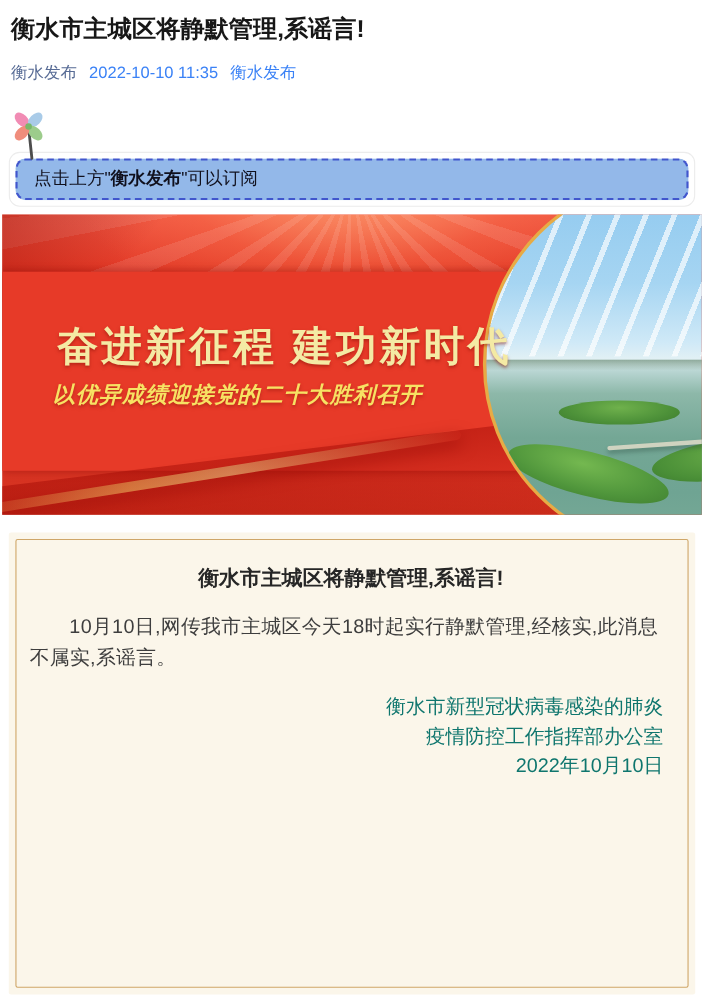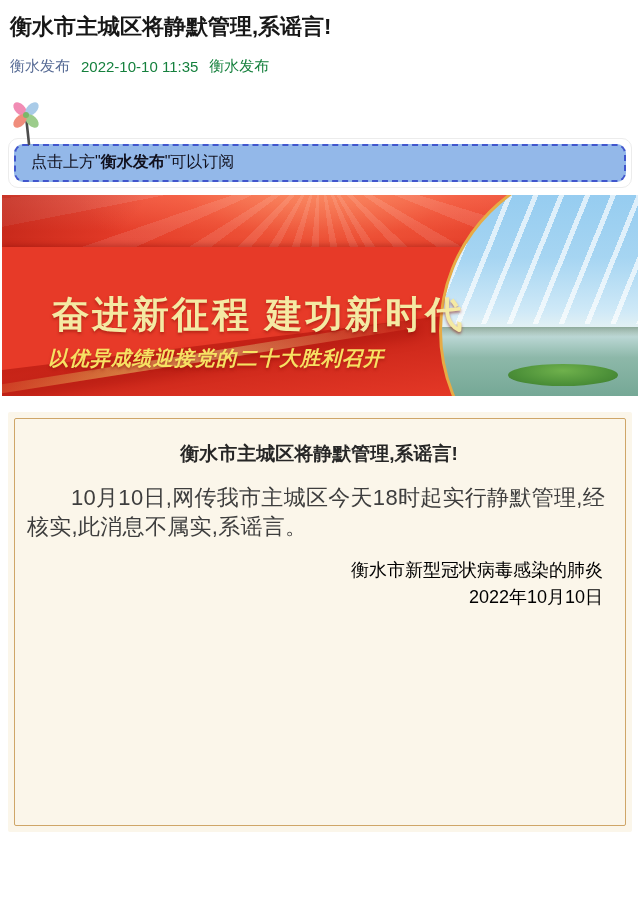--- a/index.html
+++ b/index.html
@@ -13,42 +13,42 @@
   
   .article-title {
     padding:12px 12px 0 10px;
     font-size:22px; font-weight:700; color:#171717; line-height:1.35;
   }
   .byline {
     display:flex; align-items:center; gap:11px;
     padding:15px 10px 0 10px; font-size:15px;
   }
   .byline .account { color:#576b95; font-weight:500; cursor:pointer; }
-  .byline .meta { color:#15803d; }
+  .byline .meta { color:#3b82f6; }
 
   
   .lead-wrap { position:relative; margin-top:18px; }
   .pinwheel {
     position:absolute; left:6px; top:-40px; width:40px; height:52px; z-index:2;
   }
   .subscribe-outer {
     margin:0 8px; background:#ffffff;
     border:1px solid #ececec; border-radius:10px;
     padding:5px; position:relative; z-index:1;
   }
   .subscribe-box {
     background:#93b8e9; border:2px dashed #4156cd; border-radius:9px;
     height:38px; display:flex; align-items:center;
     padding-left:15px; font-size:16px; color:#10101d; cursor:pointer;
   }
   .subscribe-box b { font-weight:700; }
 
   
   .banner {
-    position:relative; margin:7px 2px 0 2px; height:201px;
+    position:relative; margin:7px 2px 0 2px; height:273px;
     overflow:hidden; cursor:pointer;
     background:linear-gradient(180deg,#ef5642 0%,#e33a27 18%,#e23a28 80%,#ca2b1a 100%);
   }
   .banner .rays {
     position:absolute; left:0; top:0; right:0; height:150px;
     background:
       repeating-conic-gradient(from 155deg at 50% -30px, rgba(255,255,255,.10) 0deg 5deg, rgba(255,255,255,0) 5deg 13deg),
       radial-gradient(ellipse 340px 170px at 50% -30px, rgba(255,170,120,.85) 0%, rgba(255,120,80,.35) 45%, rgba(230,60,40,0) 75%);
   }
   .banner .fold-tl {
@@ -129,25 +129,25 @@
   }
   .notice-inner {
     border:1px solid #cfa668; border-radius:2px; height:100%;
     padding:22px 14px 10px 12px; color:#3e3e3e;
   }
   .notice-title {
     text-align:center; font-size:19px; font-weight:700; color:#262626;
     margin-bottom:15px;
   }
   .notice-p {
-    font-size:22px; line-height:29px; text-indent:2em;
+    font-size:18px; line-height:29px; text-indent:2em;
     margin-top:16px; letter-spacing:.3px;
   }
   .signature { margin-top:16px; text-align:right; padding-right:8px; }
-  .signature div { font-size:18px; line-height:27px; color:#000000; }
+  .signature div { font-size:18px; line-height:27px; color:#0f766e; }
 </style>
 </head>
 <body>
 
 <h1 class="article-title">衡水市主城区将静默管理,系谣言!</h1>
 
 <div class="byline">
   <span class="account">衡水发布</span>
   <span class="meta">2022-10-10 11:35</span>
   <span class="meta">衡水发布</span>
@@ -196,16 +196,17 @@
     <div class="bridge"></div>
   </div>
 </div>
 
 <div class="notice-outer">
   <div class="notice-inner">
     <div class="notice-title">衡水市主城区将静默管理,系谣言!</div>
     <p class="notice-p">10月10日,网传我市主城区今天18时起实行静默管理,经核实,此消息不属实,系谣言。</p>
     <div class="signature">
       <div>衡水市新型冠状病毒感染的肺炎</div>
+      <div>疫情防控工作指挥部办公室</div>
       <div>2022年10月10日</div>
     </div>
   </div>
 </div>
 
 </body></html>

